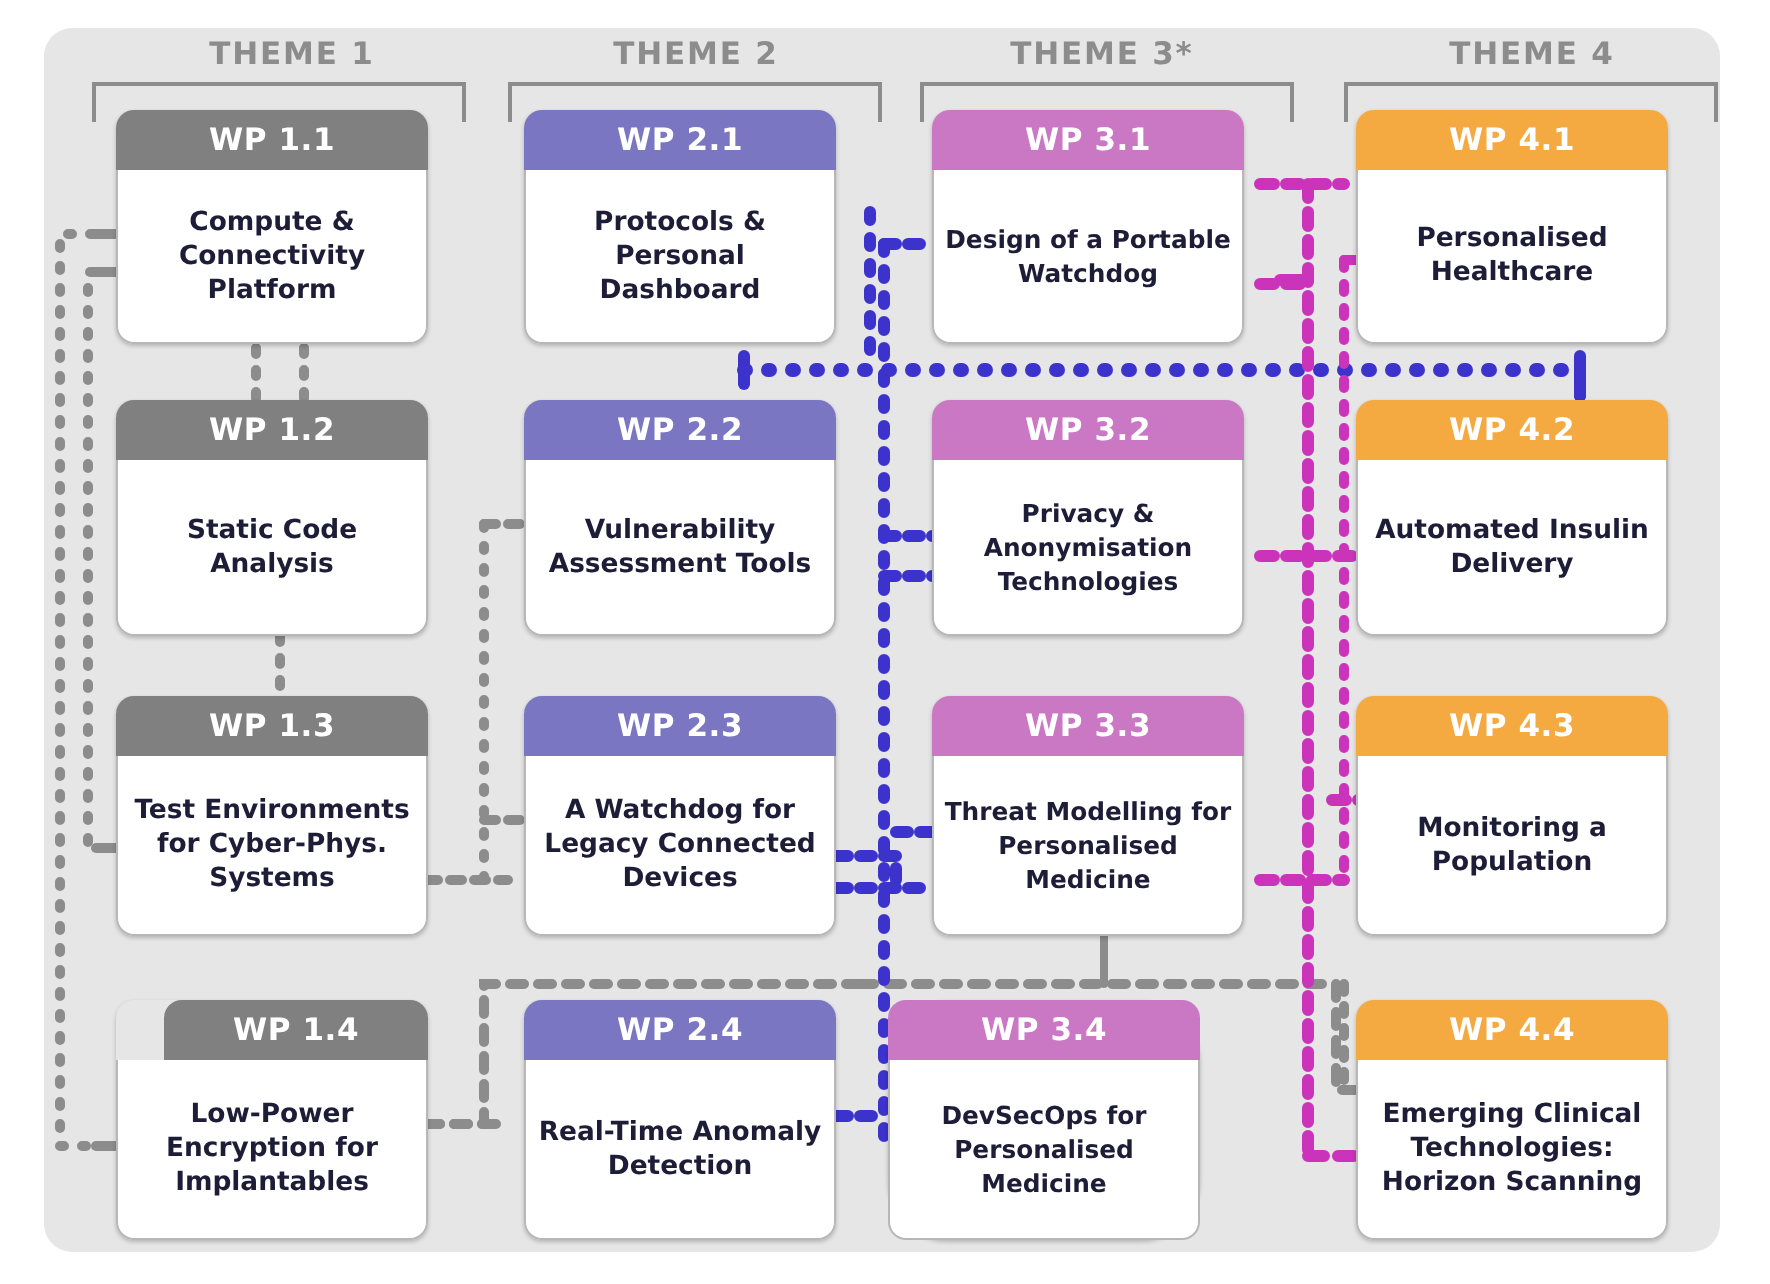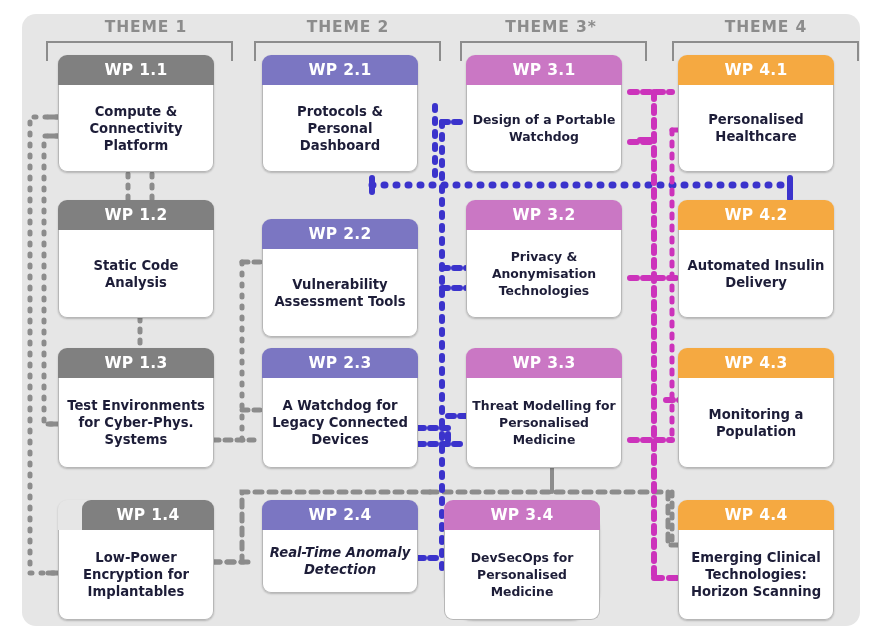--- a/index.html
+++ b/index.html
@@ -131,21 +131,21 @@
   </div>
   <div class="wp h4" style="left:678px;top:55px;">
     <div class="hd" style="background:#f5a941;">WP 4.1</div>
     <div class="bd" style="height:87px;">Personalised Healthcare</div>
   </div>
 
   <div class="wp h1" style="left:58px;top:200px;">
     <div class="hd" style="background:#808080;">WP 1.2</div>
     <div class="bd" style="height:88px;">Static Code Analysis</div>
   </div>
-  <div class="wp h2" style="left:262px;top:200px;margin-top:19px;">
+  <div class="wp h2" style="left:262px;top:200px;">
     <div class="hd" style="background:#7b76c2;">WP 2.2</div>
     <div class="bd" style="height:88px;">Vulnerability Assessment Tools</div>
   </div>
   <div class="wp h3" style="left:466px;top:200px;">
     <div class="hd" style="background:#ca77c4;">WP 3.2</div>
     <div class="bd" style="height:88px;">Privacy &amp; Anonymisation Technologies</div>
   </div>
   <div class="wp h4" style="left:678px;top:200px;">
     <div class="hd" style="background:#f5a941;">WP 4.2</div>
     <div class="bd" style="height:88px;">Automated Insulin Delivery</div>
@@ -167,21 +167,21 @@
     <div class="hd" style="background:#f5a941;">WP 4.3</div>
     <div class="bd" style="height:90px;">Monitoring a Population</div>
   </div>
 
   <div class="wp h1" style="left:58px;top:500px;">
     <div class="hd" style="background:#808080;margin-left:24px;">WP 1.4</div>
     <div class="bd" style="height:90px;">Low-Power Encryption for Implantables</div>
   </div>
   <div class="wp h2" style="left:262px;top:500px;">
     <div class="hd" style="background:#7b76c2;">WP 2.4</div>
-    <div class="bd" style="height:63px;font-style:italic;">Real-Time Anomaly Detection</div>
+    <div class="bd" style="height:90px;">Real-Time Anomaly Detection</div>
   </div>
   <div class="wp h3" style="left:444px;top:500px;border-radius:30px;">
     <div class="hd" style="background:#ca77c4;">WP 3.4</div>
     <div class="bd" style="height:90px;">DevSecOps for Personalised Medicine</div>
   </div>
   <div class="wp h4" style="left:678px;top:500px;">
     <div class="hd" style="background:#f5a941;">WP 4.4</div>
     <div class="bd" style="height:90px;">Emerging Clinical Technologies: Horizon Scanning</div>
   </div>
 

